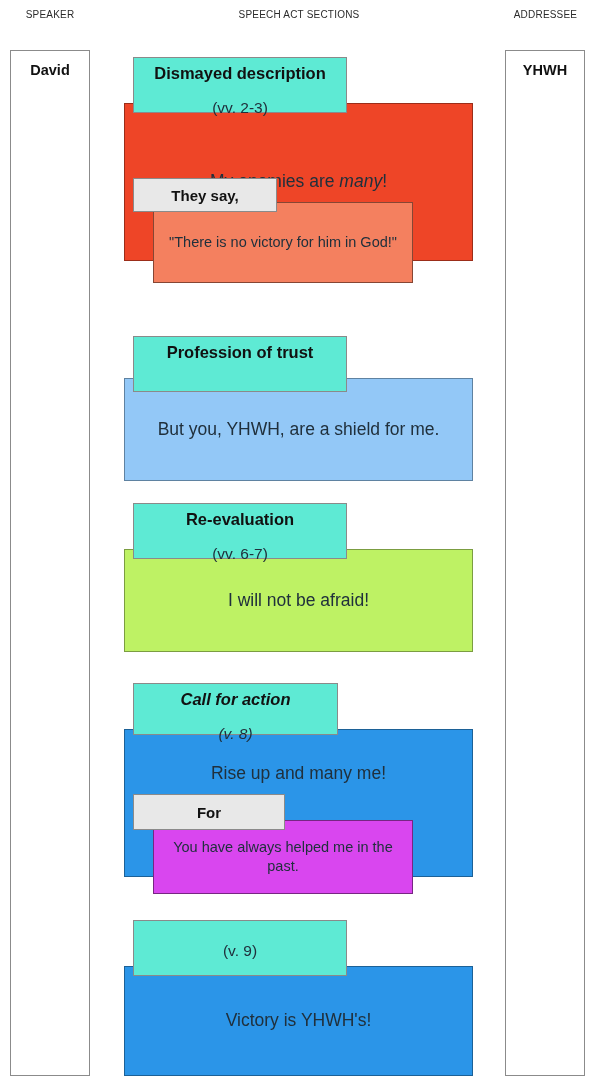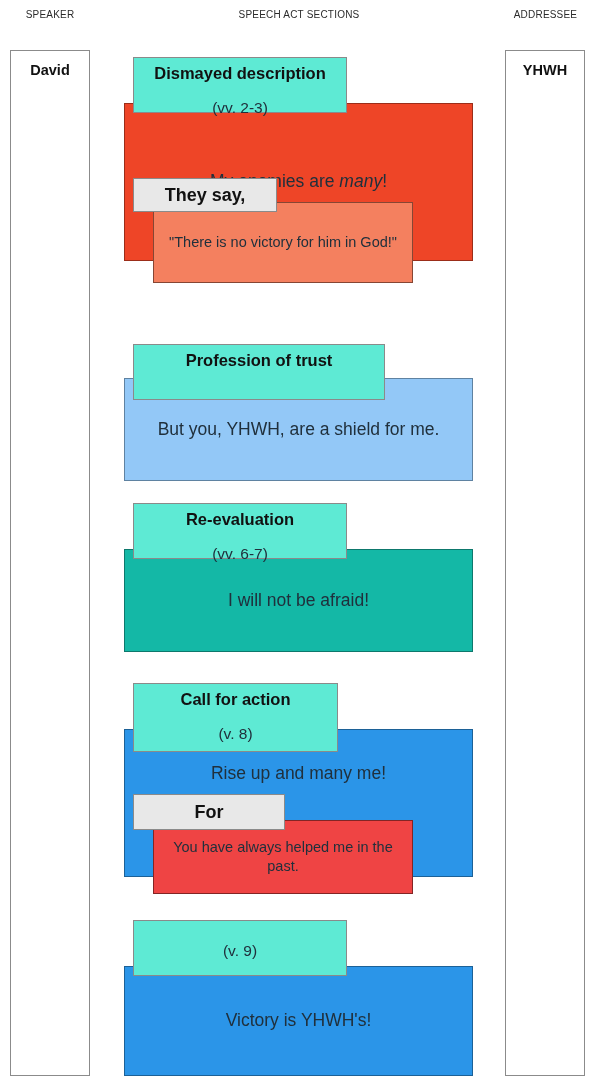--- a/index.html
+++ b/index.html
@@ -124,47 +124,47 @@
     position: absolute;
     background: #e8e8e8;
     border: 1.3px solid #8a8a8a;
     box-sizing: border-box;
     display: flex;
     align-items: center;
     justify-content: center;
     z-index: 6;
   }
   .nested-tab-label {
-    font-size: 18px;
+    font-size: 15px;
     font-weight: bold;
     color: #111111;
     white-space: nowrap;
   }
 
   
   
   #sec-1 { top: 57px; }
   #sec-1 .label-tab { top: 0;    width: 214px; height: 56px; }
   #sec-1 .body-box  { top: 46px; height: 158px; }
   #sec-1 .nested-tab { left: 9px;  top: 121px; width: 144px; height: 34px; }
   #sec-1 .nested-box { left: 29px; top: 145px; width: 260px; height: 81px; }
 
   
   #sec-2 { top: 332px; }
-  #sec-2 .label-tab { top: 12px;    width: 252px; height: 56px; }
+  #sec-2 .label-tab { top: 4px;    width: 214px; height: 56px; }
   #sec-2 .body-box  { top: 46px; height: 103px; }
 
   
   #sec-3 { top: 503px; }
   #sec-3 .label-tab { top: 0;    width: 214px; height: 56px; }
   #sec-3 .body-box  { top: 46px; height: 103px; }
 
   
   #sec-4 { top: 683px; }
-  #sec-4 .label-tab { top: 0;    width: 205px; height: 69px; }
+  #sec-4 .label-tab { top: 0;    width: 205px; height: 52px; font-style: italic; }
   #sec-4 .body-box  { top: 46px; height: 148px; }
   #sec-4 .nested-tab { left: 9px;  top: 111px; width: 152px; height: 36px; }
   #sec-4 .nested-box { left: 29px; top: 137px; width: 260px; height: 74px; }
 
   
   #sec-5 { top: 920px; }
   #sec-5 .label-tab { top: 0;    width: 214px; height: 56px; }
   #sec-5 .body-box  { top: 46px; height: 110px; }
 </style>
 </head>
@@ -203,34 +203,34 @@
 <div class="section" id="sec-2">
   <div class="body-box" style="background:#93c8f7;">
     <div class="body-text">But you, YHWH, are a shield for me.</div>
   </div>
   <div class="label-tab">
     <div class="label-title">Profession of trust</div>
   </div>
 </div>
 
 <div class="section" id="sec-3">
-  <div class="body-box" style="background:#14b8a6;">
+  <div class="body-box" style="background:#bef264;">
     <div class="body-text">I will not be afraid!</div>
   </div>
   <div class="label-tab">
     <div class="label-title">Re-evaluation</div>
     <div class="label-verses">(vv. 6-7)</div>
   </div>
 </div>
 
 <div class="section" id="sec-4">
   <div class="body-box" style="background:#2b95e8; align-items:flex-start; padding-top:32px;">
     <div class="body-text">Rise up and many me!</div>
   </div>
-  <div class="nested-box" style="background:#ef4444;">
+  <div class="nested-box" style="background:#d946ef;">
     <div class="nested-text">You have always helped me in the past.</div>
   </div>
   <div class="nested-tab">
     <span class="nested-tab-label">For</span>
   </div>
   <div class="label-tab">
     <div class="label-title">Call for action</div>
     <div class="label-verses">(v. 8)</div>
   </div>
 </div>

